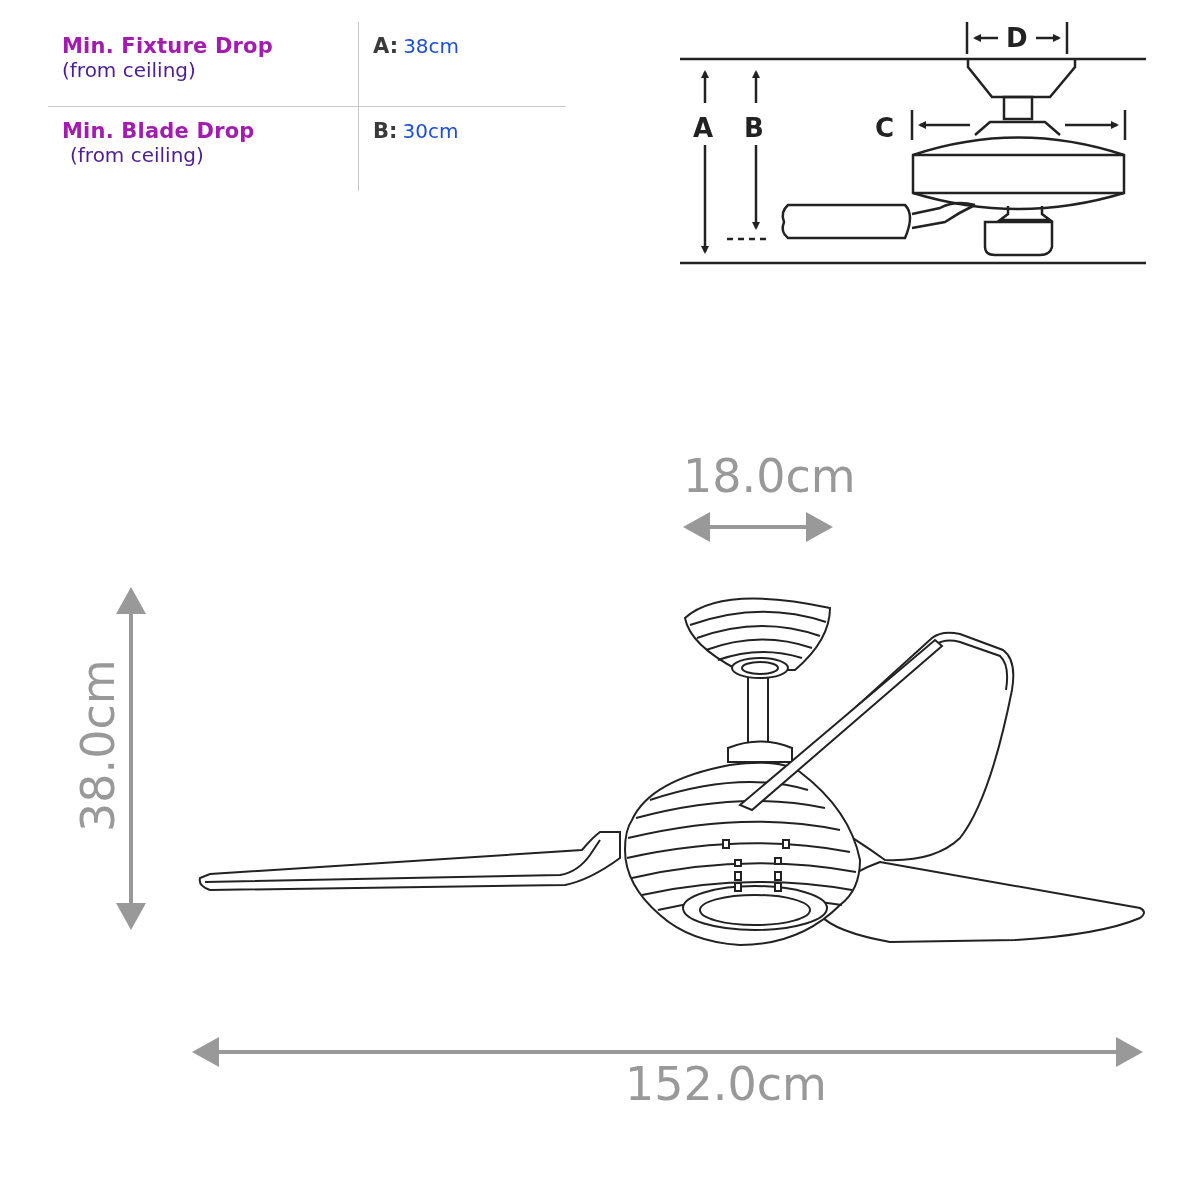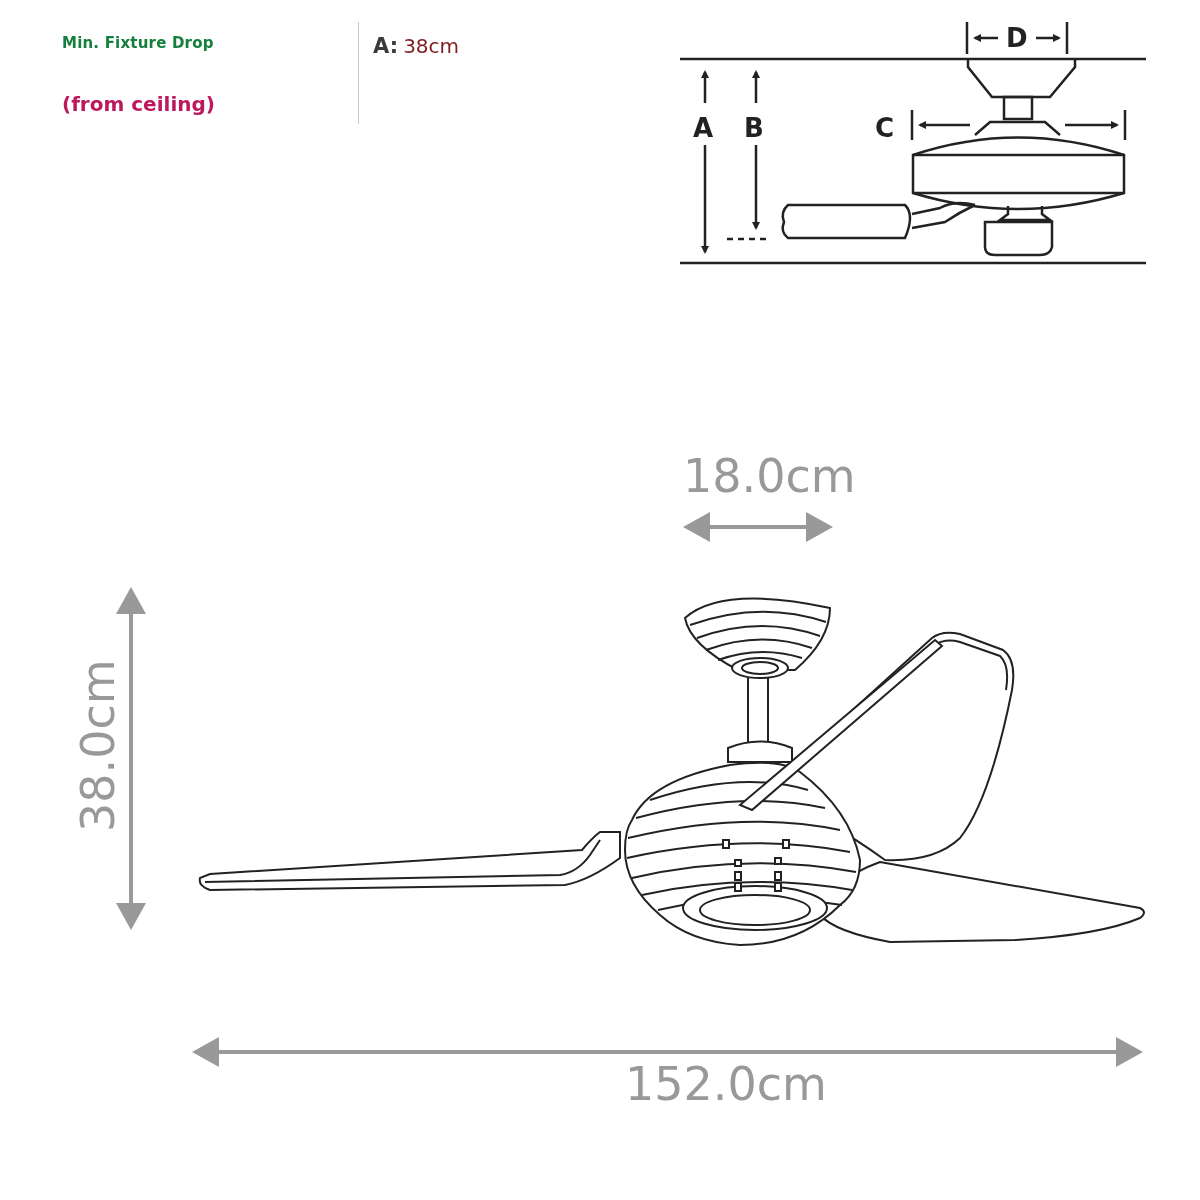--- a/index.html
+++ b/index.html
@@ -4,43 +4,53 @@
 <style>
   html, body { margin:0; padding:0; background:#ffffff; }
   body { width:1200px; height:1200px; position:relative; overflow:hidden;
          font-family:"DejaVu Sans", "Liberation Sans", sans-serif; color:#333333; }
   .spec-table { position:absolute; left:48px; top:22px; width:518px; border-collapse:collapse; }
   .spec-table td { vertical-align:top; padding:0; }
   .spec-table tr { border-bottom:1.5px solid #c8c8c8; }
   .spec-table tr:last-child { border-bottom:none; }
   .spec-table td.label { width:296px; padding:12px 0 8px 14px; border-right:1.5px solid #c8c8c8; }
   .spec-table td.value { padding:12px 0 8px 14px; }
-  .lbl-strong { font-weight:bold; font-size:15px; color:#15803d; letter-spacing:0.2px; }
-  .lbl-sub { font-size:20px; color:#be185d; font-weight:bold;margin-top:40px; }
+  .lbl-strong { font-weight:bold; font-size:21px; color:#a21caf; letter-spacing:0.2px; }
+  .lbl-sub { font-size:20px; color:#4c1d95; font-weight:normal; }
   .val-key { font-weight:bold; font-size:21px; color:#3a3a3a; }
-  .val-num { font-size:20px; color:#7f1d1d; }
+  .val-num { font-size:20px; color:#1d4ed8; }
   .row1 td { height:64px; } .row2 td { height:64px; } .row3 td { height:38px; } .row4 td { height:64px; }
   .small-diagram { position:absolute; left:676px; top:20px; width:480px; height:250px; }
   .main-diagram { position:absolute; left:0; top:0; width:1200px; height:1200px; }
   .dim-text { font-family:"DejaVu Sans", sans-serif; fill:#999999; }
   .diag-letter { font-family:"DejaVu Sans", sans-serif; font-weight:bold; fill:#222222; font-size:26px; }
 </style>
 </head>
 <body>
 
 <table class="spec-table">
   <tbody>
       <tr class="row1">
     <td class="label">
       <div class="lbl-strong">Min. Fixture Drop</div>
       <div class="lbl-sub">(from ceiling)</div>
     </td>
     <td class="value">
       <span class="val-key">A:</span>
       <span class="val-num">38cm</span>
+    </td>
+  </tr>
+  <tr class="row2">
+    <td class="label">
+      <div class="lbl-strong">Min. Blade Drop</div>
+      <div class="lbl-sub" style="padding-left:8px">(from ceiling)</div>
+    </td>
+    <td class="value">
+      <span class="val-key">B:</span>
+      <span class="val-num">30cm</span>
     </td>
   </tr>
 </tbody>
   </table>
 
 <svg class="small-diagram" viewBox="676 20 480 250" width="480" height="250">
   <defs>
     <marker id="ah" markerWidth="8" markerHeight="8" refX="6" refY="4" orient="auto" markerUnits="userSpaceOnUse">
       <path d="M0,0 L8,4 L0,8 z" fill="#222"></path>
     </marker>

